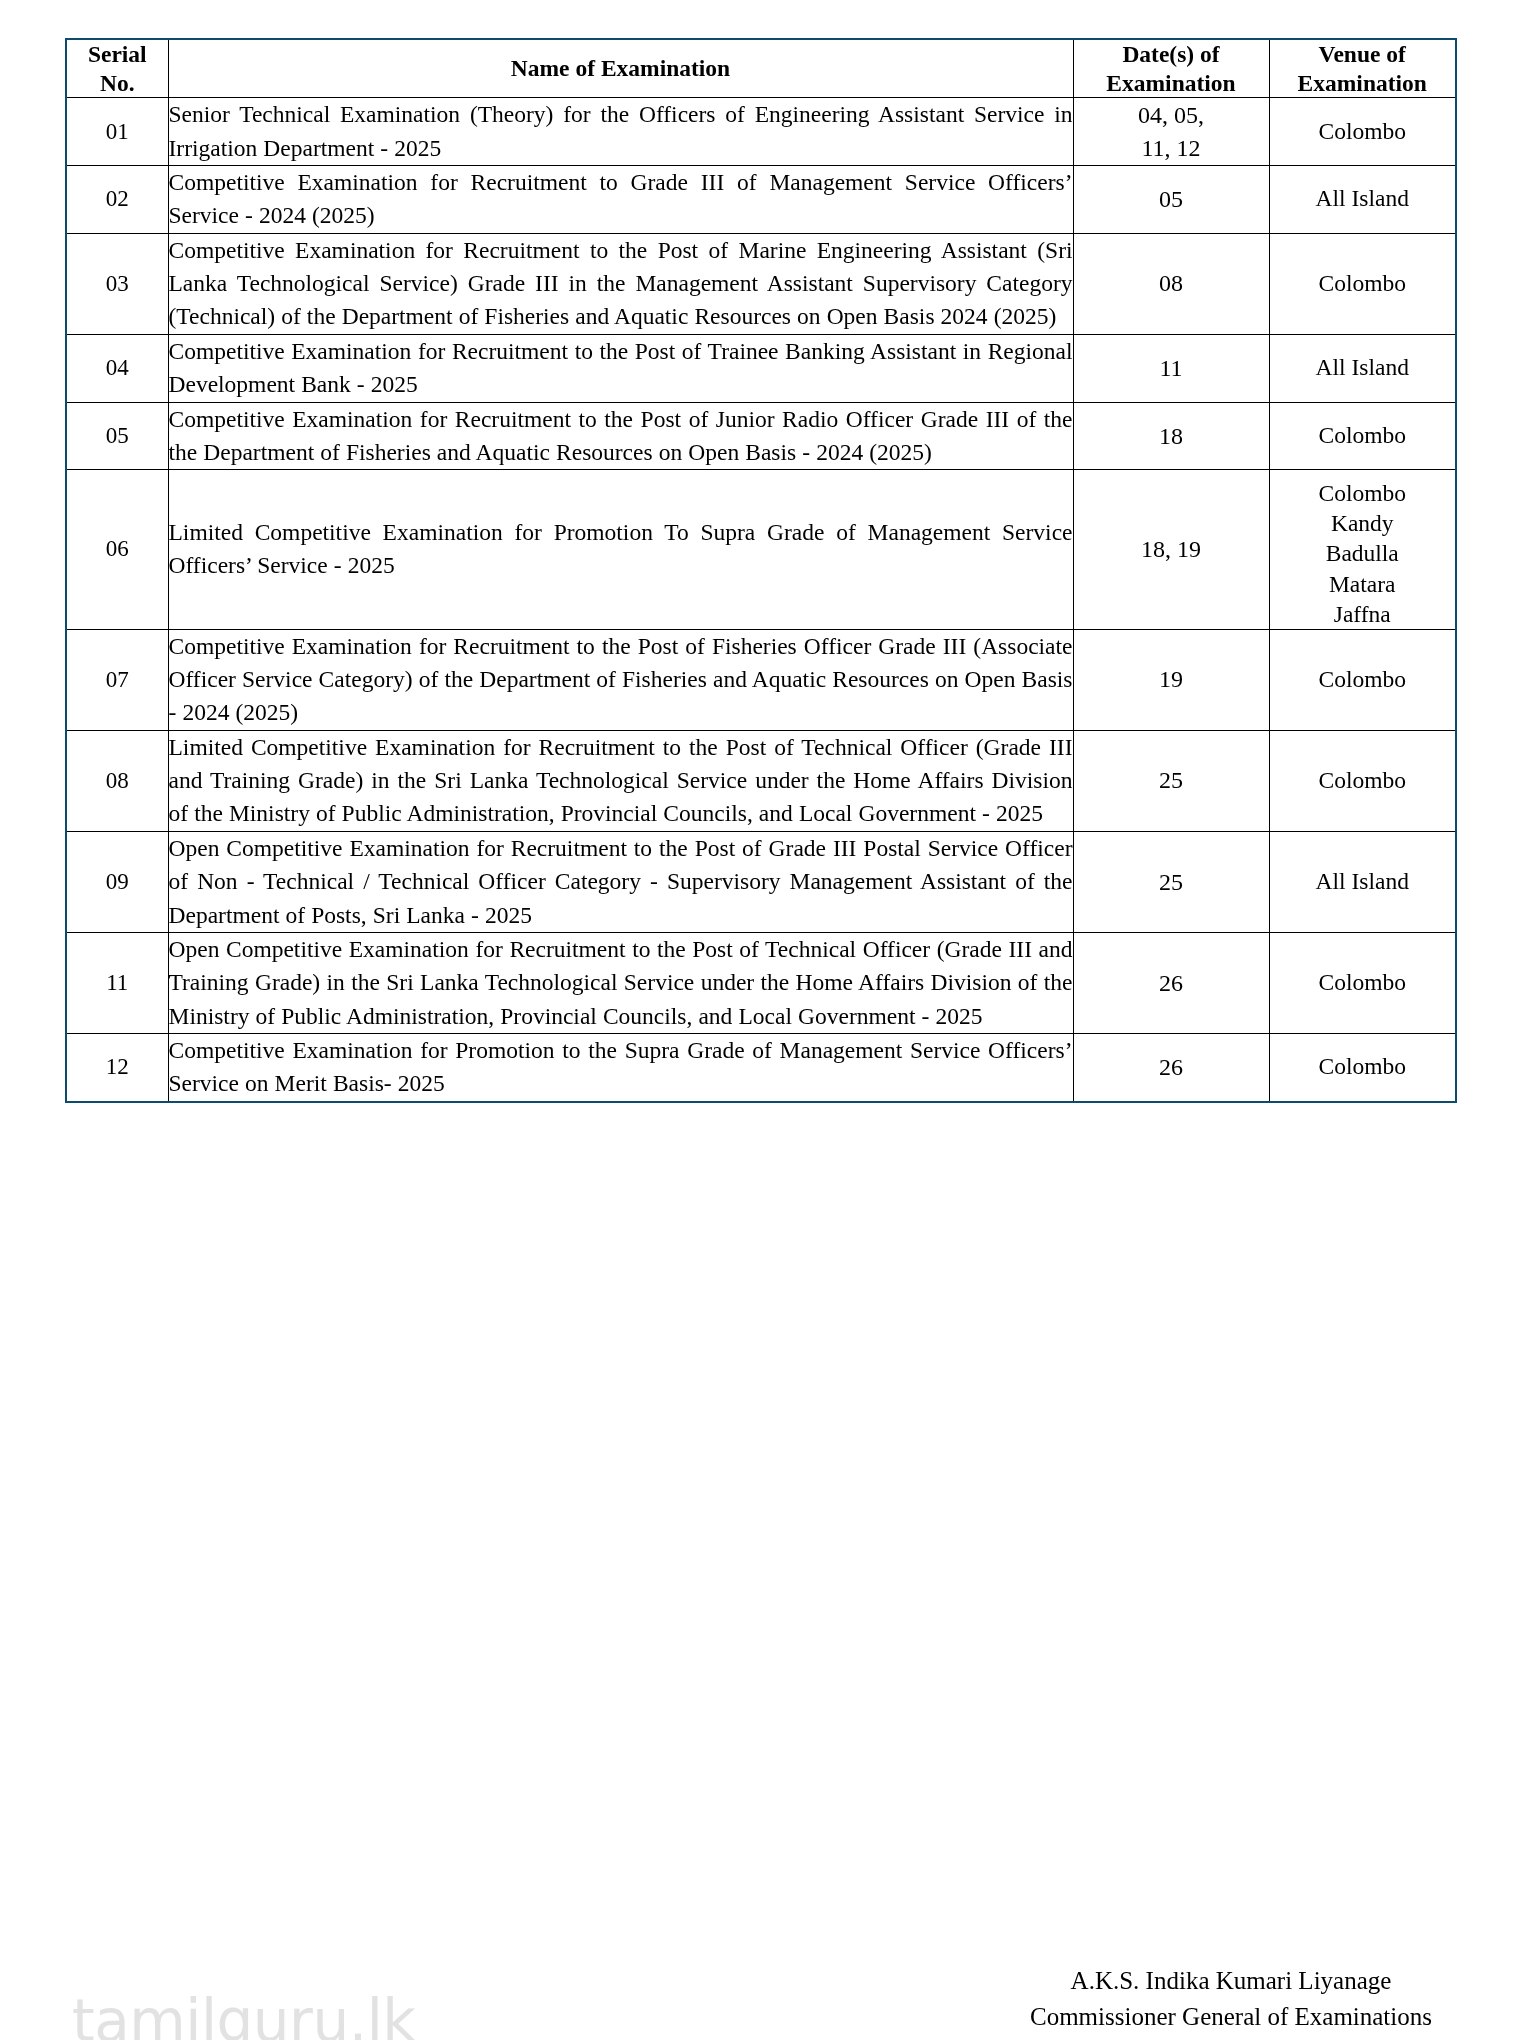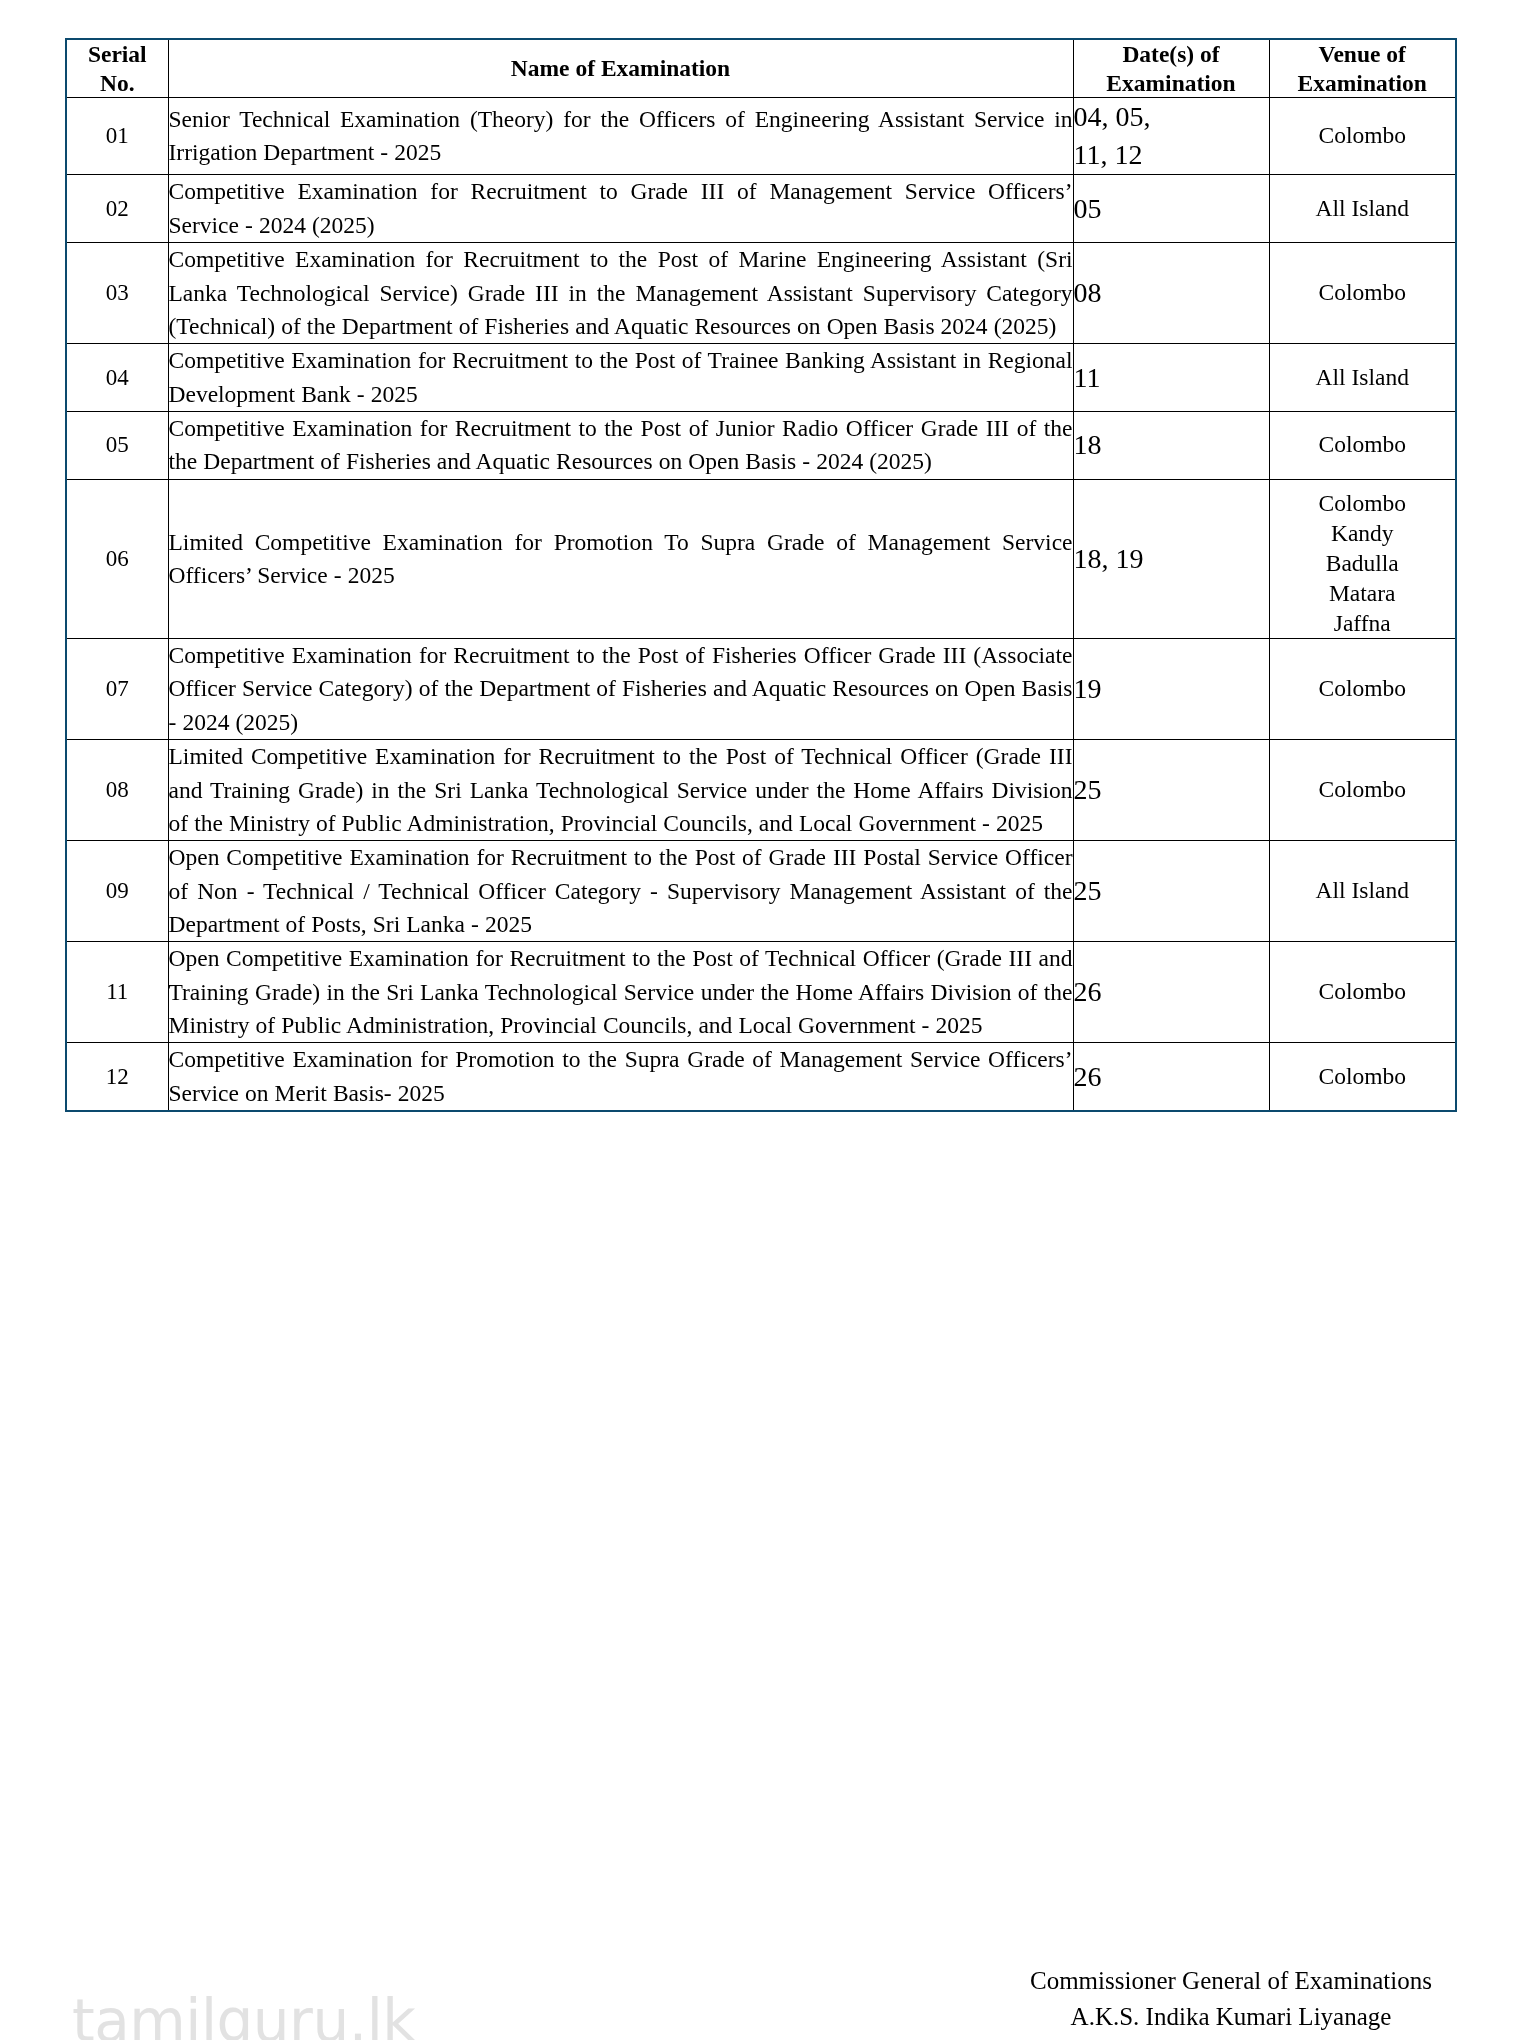--- a/index.html
+++ b/index.html
@@ -77,22 +77,22 @@
     text-align: justify;
     text-align-last: left;
     font-size: 23.5px;
     line-height: 1.42;
     padding: 11px 14px 11px 16px;
     hyphens: none;
     word-spacing: 0.2px;
   }
 
   td.date {
-    text-align: left;
-    font-size: 28px;
+    text-align: center;
+    font-size: 24px;
     line-height: 1.36;
     vertical-align: middle;
   }
 
   td.venue {
     text-align: center;
     font-size: 23.5px;
     line-height: 1.36;
     vertical-align: middle;
   }
@@ -266,18 +266,18 @@
           <td class="venue">Colombo</td>
         </tr>
 
       </tbody>
     </table>
   </div>
 
   <div class="footer">
     <div class="watermark">tamilguru.lk</div>
     <div class="signature">
+      <div>A.K.S. Indika Kumari Liyanage</div>
       <div>Commissioner General of Examinations</div>
-      <div>A.K.S. Indika Kumari Liyanage</div>
     </div>
   </div>
 
 </div>
 
 </body></html>

